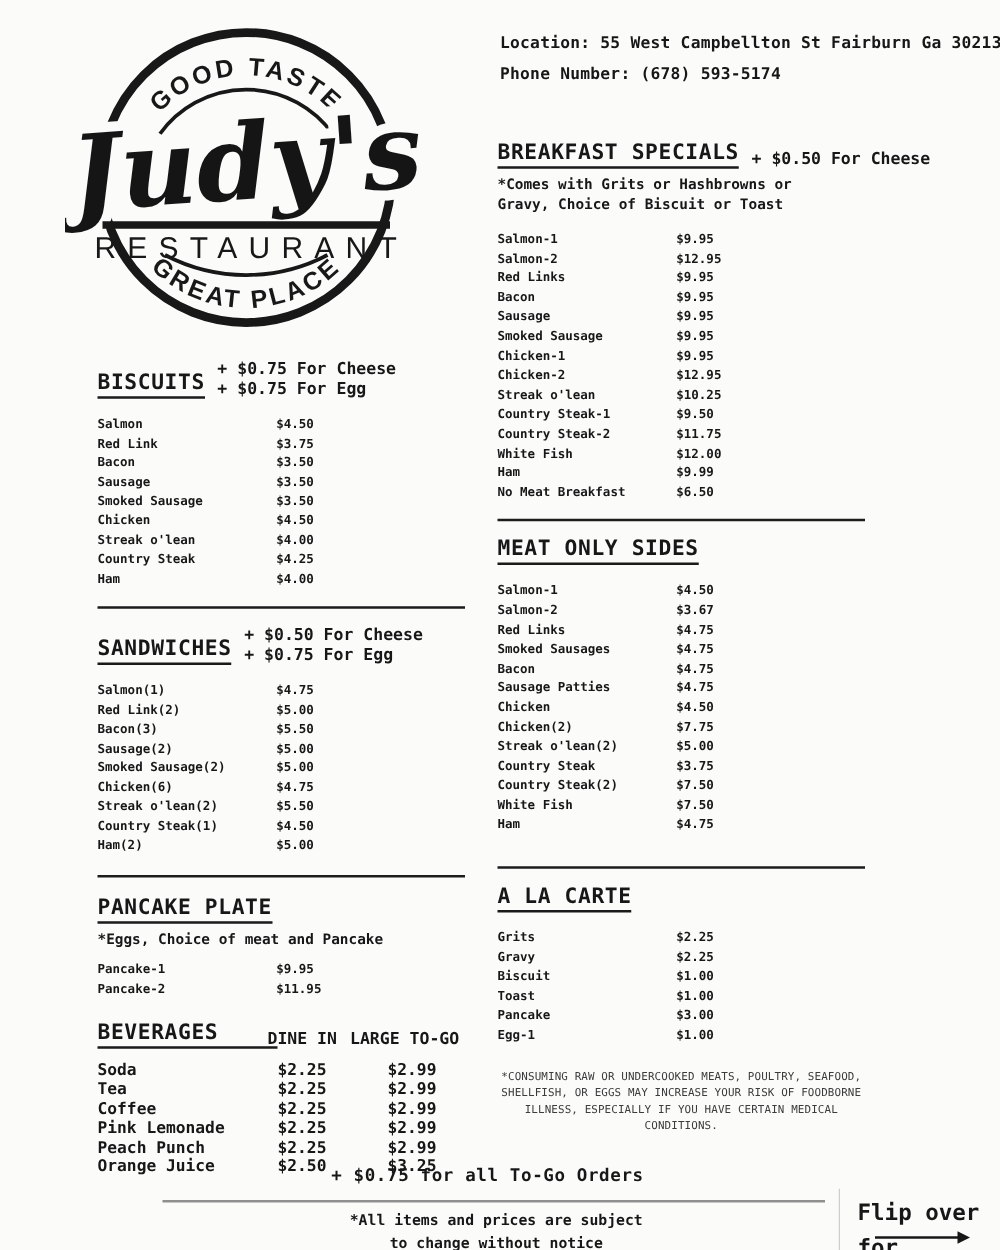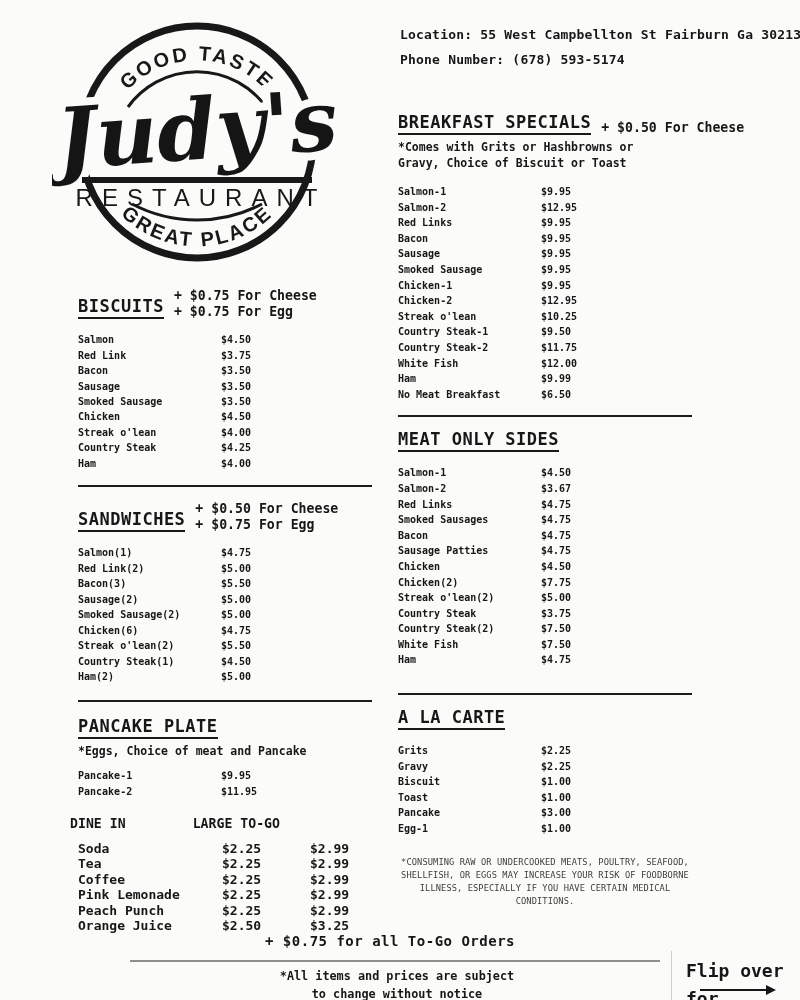--- a/index.html
+++ b/index.html
@@ -243,20 +243,21 @@
 
           <div class="row">
             <span class="item-name">Pancake-2</span>
             <span class="item-price">$11.95</span>
           </div>
         </div>
     </section>
 
     <section class="bev-block">
       <div class="bev-header">
+        <h2 class="section-title">BEVERAGES</h2>
         <div class="bev-colhead c2">DINE IN</div>
         <div class="bev-colhead c3">LARGE TO-GO</div>
       </div>
       <div class="bev-items">
 
           <div class="bev-row">
             <span class="item-name">Soda</span>
             <span class="item-price">$2.25</span>
             <span class="item-price">$2.99</span>
           </div>

